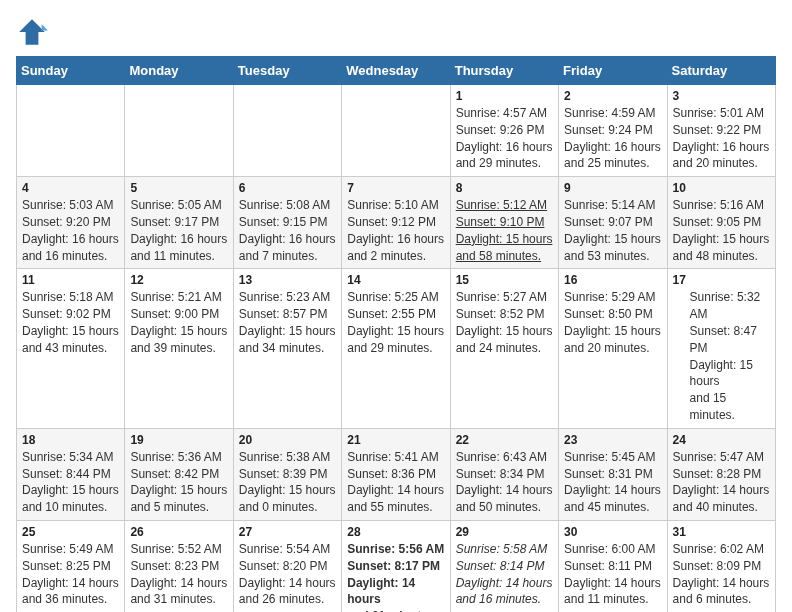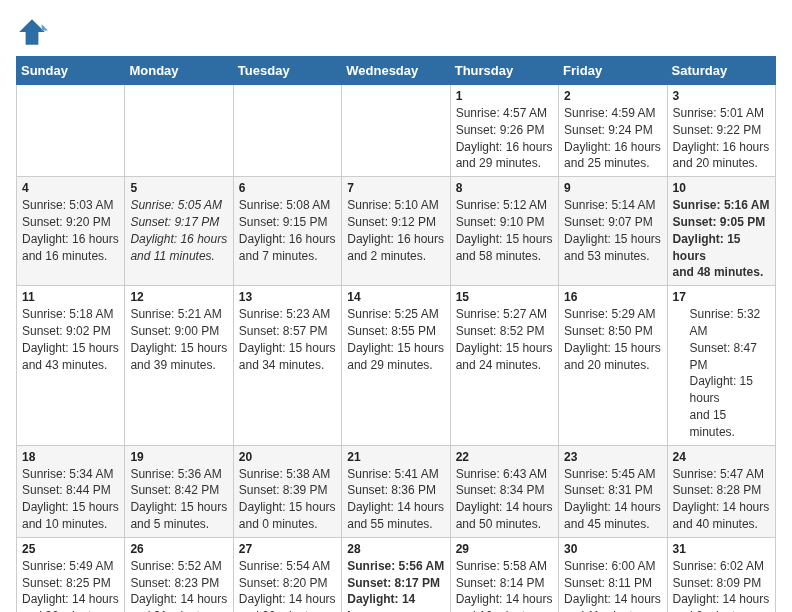--- a/index.html
+++ b/index.html
@@ -158,56 +158,56 @@
       <tr>
         <td>
           <span class="day-num">4</span>
           <div class="cell-text" style="white-space: pre-line;">Sunrise: 5:03 AM
 Sunset: 9:20 PM
 Daylight: 16 hours
 and 16 minutes.</div>
         </td>
         <td>
           <span class="day-num">5</span>
-          <div class="cell-text" style="white-space: pre-line; font-style: italic;">Sunrise: 5:05 AM
+          <div class="cell-text" style="white-space: pre-line;">Sunrise: 5:05 AM
 Sunset: 9:17 PM
 Daylight: 16 hours
 and 11 minutes.</div>
         </td>
         <td>
           <span class="day-num">6</span>
           <div class="cell-text" style="white-space: pre-line;">Sunrise: 5:08 AM
 Sunset: 9:15 PM
 Daylight: 16 hours
 and 7 minutes.</div>
         </td>
         <td>
           <span class="day-num">7</span>
           <div class="cell-text" style="white-space: pre-line;">Sunrise: 5:10 AM
 Sunset: 9:12 PM
 Daylight: 16 hours
 and 2 minutes.</div>
         </td>
         <td>
           <span class="day-num">8</span>
-          <div class="cell-text" style="white-space: pre-line;">Sunrise: 5:12 AM
+          <div class="cell-text" style="white-space: pre-line; text-decoration: underline;">Sunrise: 5:12 AM
 Sunset: 9:10 PM
 Daylight: 15 hours
 and 58 minutes.</div>
         </td>
         <td>
           <span class="day-num">9</span>
           <div class="cell-text" style="white-space: pre-line;">Sunrise: 5:14 AM
 Sunset: 9:07 PM
 Daylight: 15 hours
 and 53 minutes.</div>
         </td>
         <td>
           <span class="day-num">10</span>
-          <div class="cell-text" style="white-space: pre-line; font-weight: bold;">Sunrise: 5:16 AM
+          <div class="cell-text" style="white-space: pre-line;">Sunrise: 5:16 AM
 Sunset: 9:05 PM
 Daylight: 15 hours
 and 48 minutes.</div>
         </td>
       </tr>
       <tr>
         <td>
           <span class="day-num">11</span>
           <div class="cell-text" style="white-space: pre-line;">Sunrise: 5:18 AM
 Sunset: 9:02 PM
@@ -224,21 +224,21 @@
         <td>
           <span class="day-num">13</span>
           <div class="cell-text" style="white-space: pre-line;">Sunrise: 5:23 AM
 Sunset: 8:57 PM
 Daylight: 15 hours
 and 34 minutes.</div>
         </td>
         <td>
           <span class="day-num">14</span>
           <div class="cell-text" style="white-space: pre-line;">Sunrise: 5:25 AM
-Sunset: 8:55 PM
+Sunset: 2:55 PM
 Daylight: 15 hours
 and 29 minutes.</div>
         </td>
         <td>
           <span class="day-num">15</span>
           <div class="cell-text" style="white-space: pre-line;">Sunrise: 5:27 AM
 Sunset: 8:52 PM
 Daylight: 15 hours
 and 24 minutes.</div>
         </td>
@@ -332,21 +332,21 @@
         </td>
         <td>
           <span class="day-num">28</span>
           <div class="cell-text" style="white-space: pre-line; font-weight: bold;">Sunrise: 5:56 AM
 Sunset: 8:17 PM
 Daylight: 14 hours
 and 21 minutes.</div>
         </td>
         <td>
           <span class="day-num">29</span>
-          <div class="cell-text" style="white-space: pre-line;">Sunrise: 5:58 AM
+          <div class="cell-text" style="white-space: pre-line; font-style: italic;">Sunrise: 5:58 AM
 Sunset: 8:14 PM
 Daylight: 14 hours
 and 16 minutes.</div>
         </td>
         <td>
           <span class="day-num">30</span>
           <div class="cell-text" style="white-space: pre-line;">Sunrise: 6:00 AM
 Sunset: 8:11 PM
 Daylight: 14 hours
 and 11 minutes.</div>

